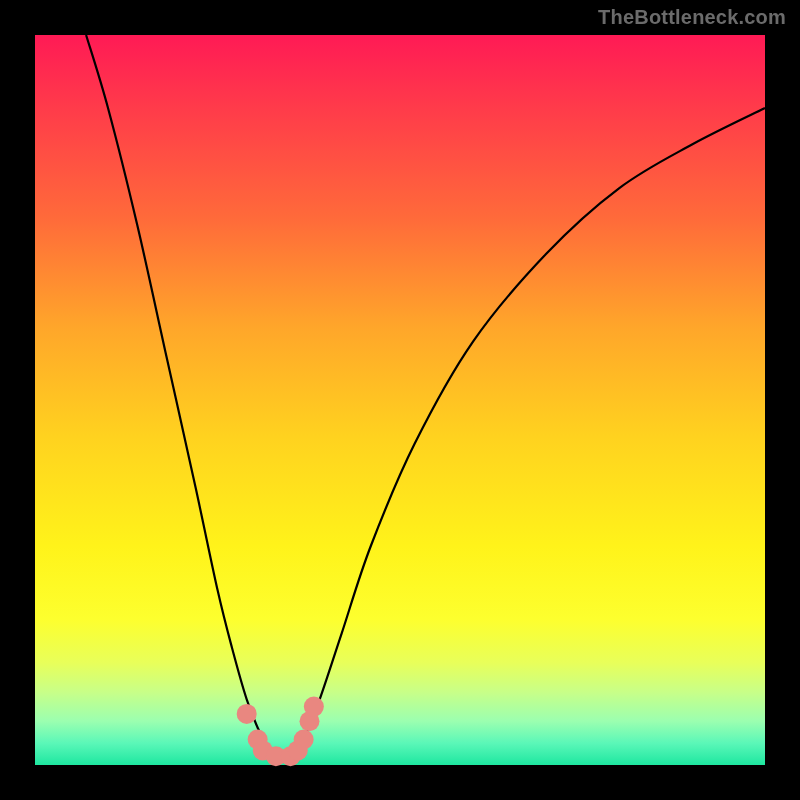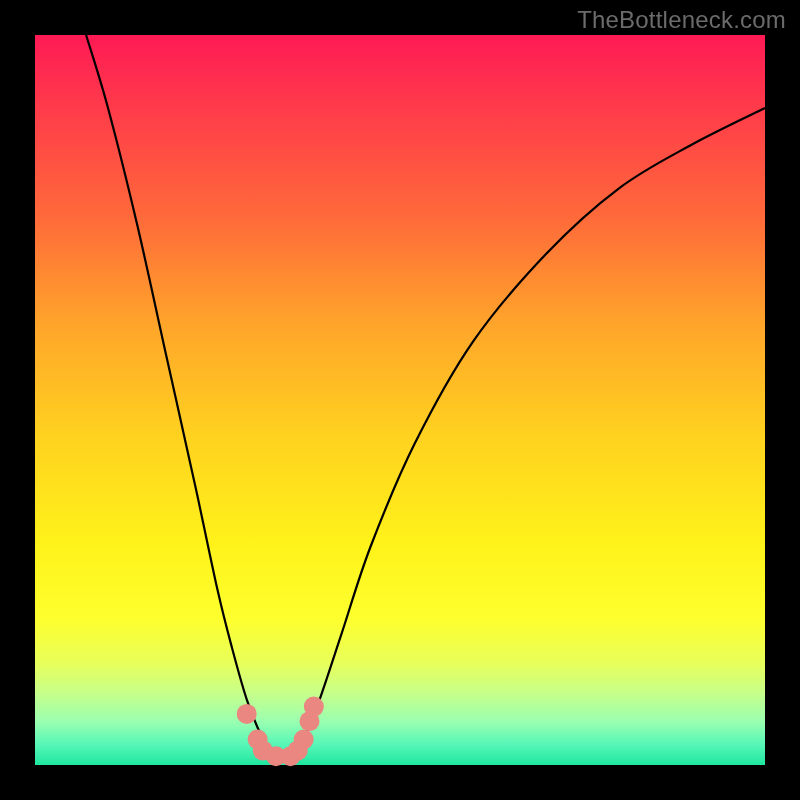--- a/index.html
+++ b/index.html
@@ -37,22 +37,22 @@
       #9bffb0 94%,
       #5bf7b8 97%,
       #1ee7a0 100%
     );
   }
   .watermark {
     position: absolute;
     top: 6px;
     right: 14px;
     font-family: Arial, Helvetica, sans-serif;
-    font-size: 24px;
-    font-weight: 400;
+    font-size: 20px;
+    font-weight: 700;
     color: #6b6b6b;
     letter-spacing: 0.2px;
     user-select: none;
   }
   svg.curve {
     position: absolute;
     top: 0;
     left: 0;
     width: 730px;
     height: 730px;

